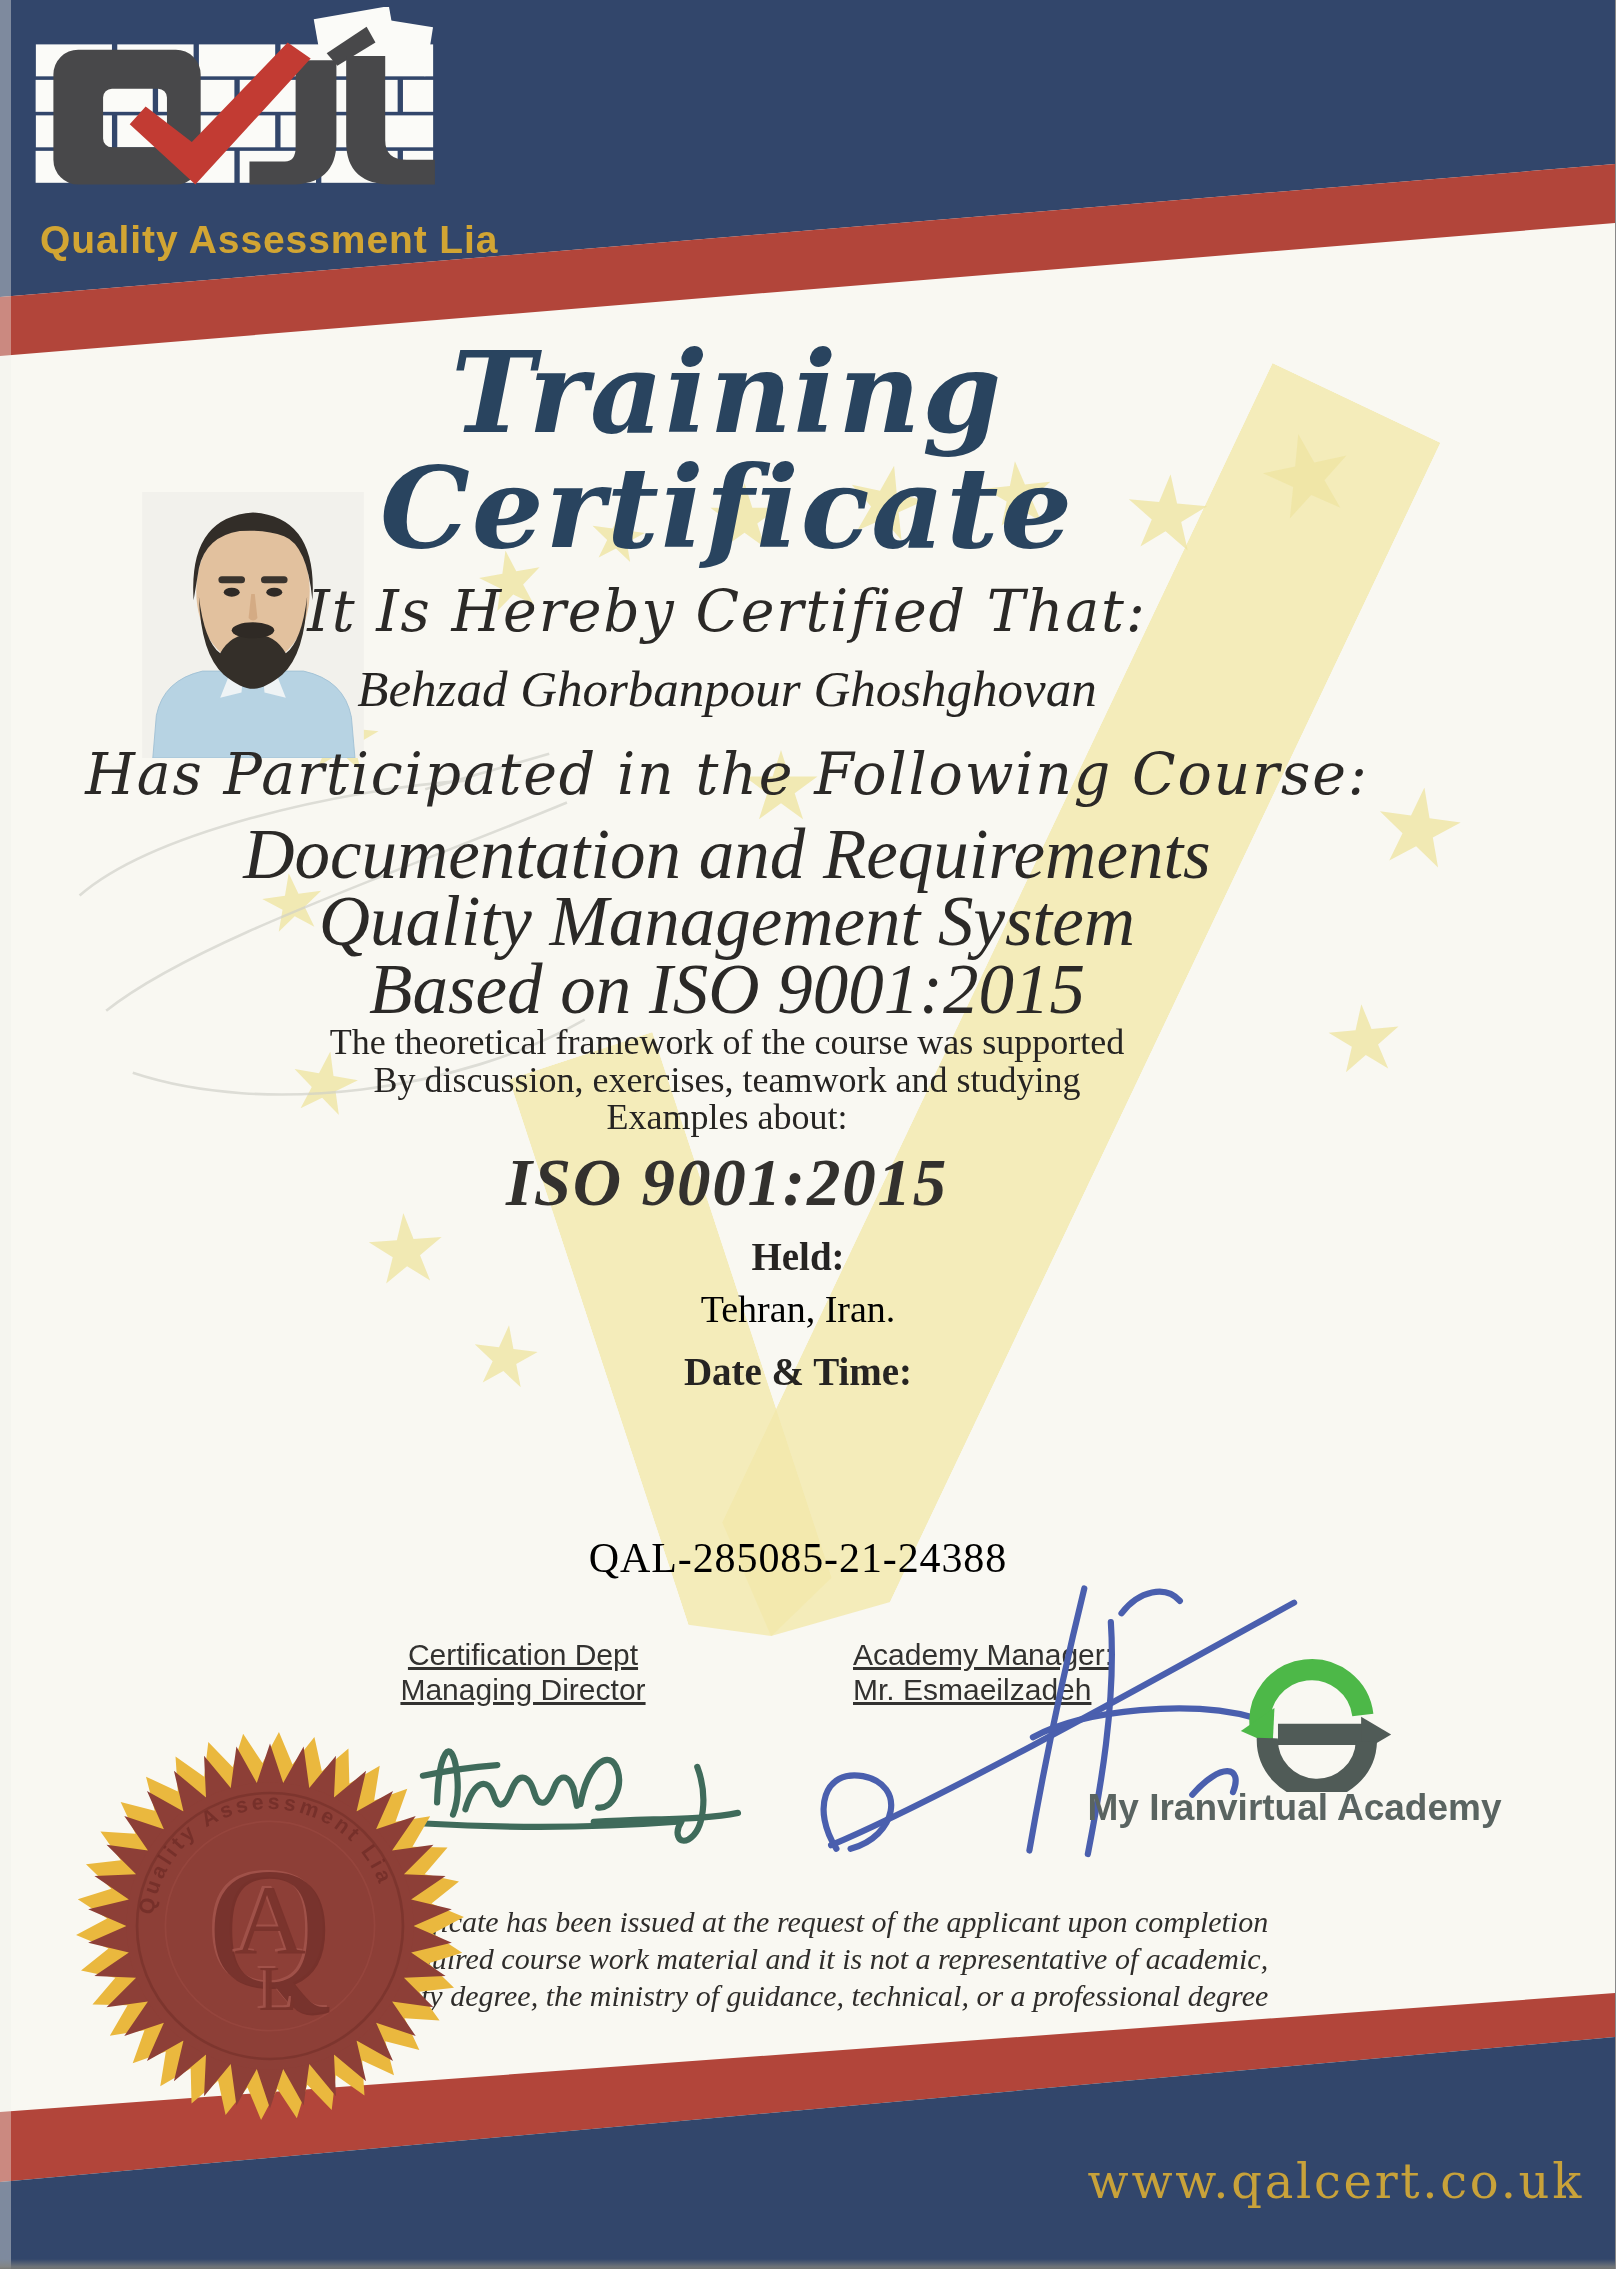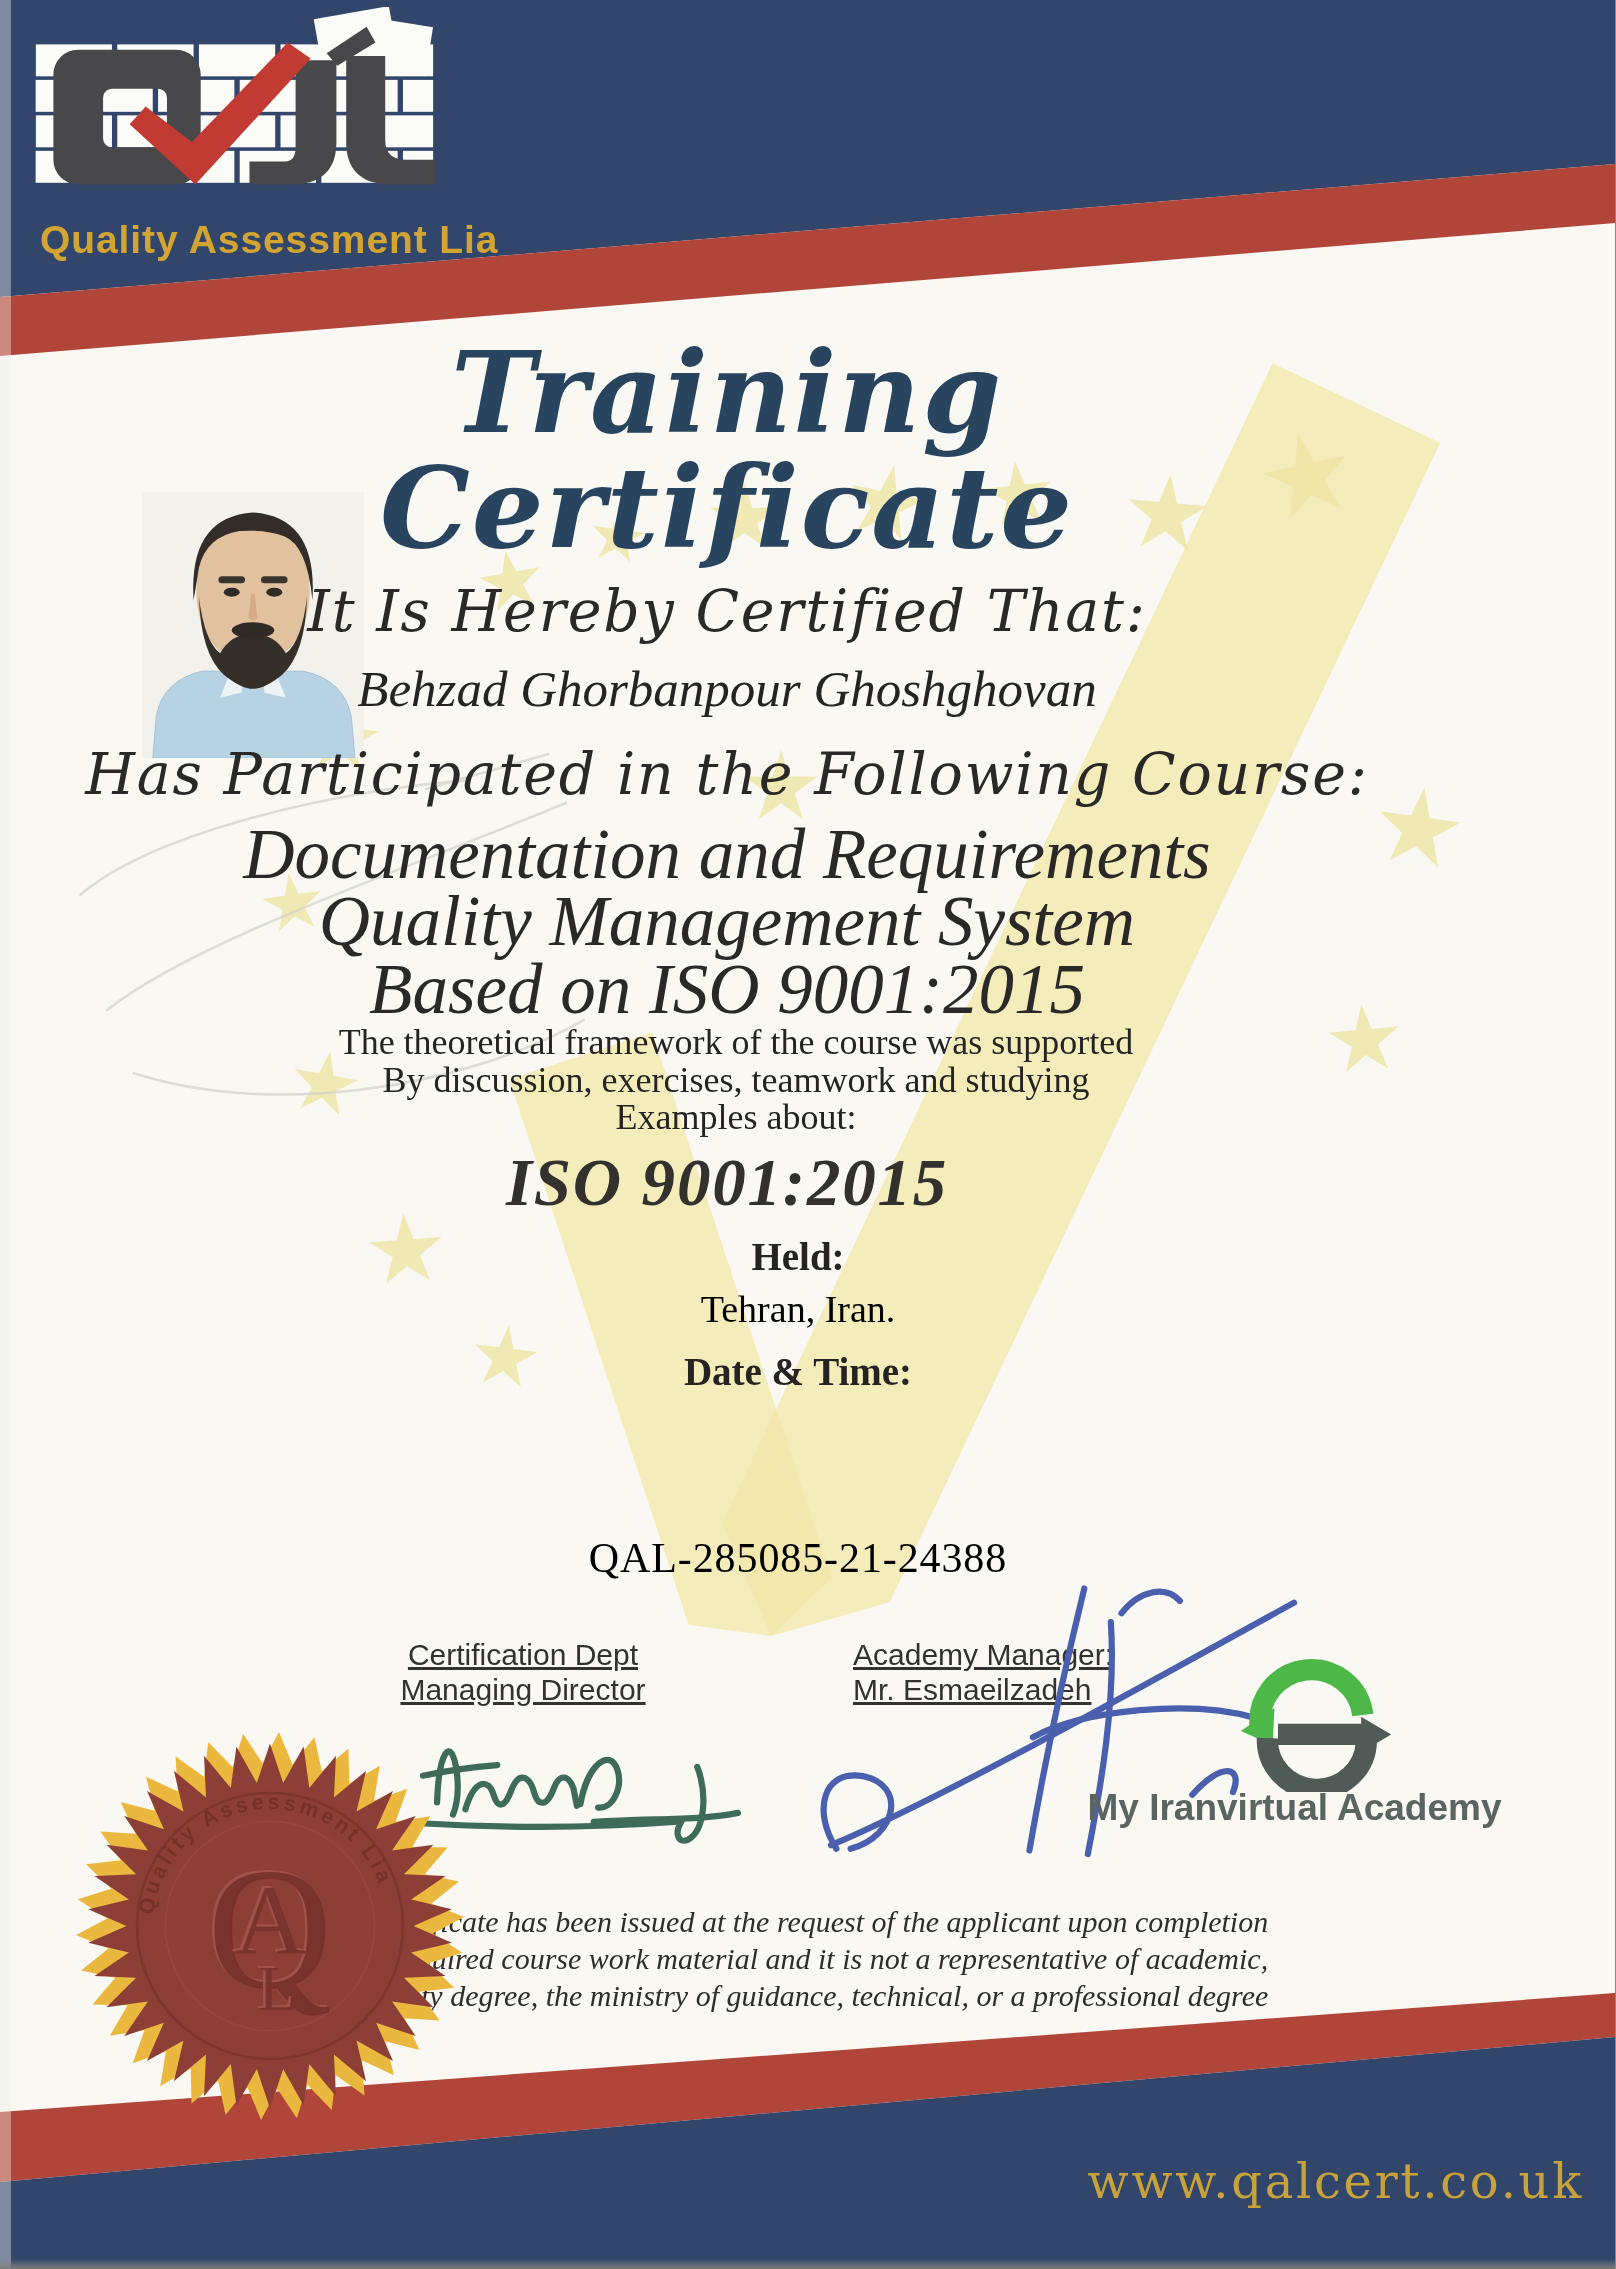--- a/index.html
+++ b/index.html
@@ -46,21 +46,21 @@
 
   
   .main-item{position:absolute;left:0;width:1454px;text-align:center;z-index:4;color:var(--text-dark);}
   .info-item{position:absolute;left:71px;width:1454px;text-align:center;z-index:4;color:var(--text-dark);}
   .title-line{font-family:"DejaVu Serif",serif;font-style:italic;font-weight:bold;
       font-size:113px;line-height:115px;color:var(--title-navy);letter-spacing:1.8px;}
   .script-line{font-family:"DejaVu Serif",serif;font-style:italic;font-size:57px;
       letter-spacing:1.8px;color:#2b2927;}
   .recipient{font-family:"Liberation Serif",serif;font-style:italic;font-size:51px;color:#262422;}
   .course-line{font-family:"Liberation Serif",serif;font-style:italic;font-size:71px;color:#2b2927;}
-  .desc-line{font-family:"Liberation Serif",serif;font-size:36px;color:#262422;padding-left:9px;}
+  .desc-line{font-family:"Liberation Serif",serif;font-size:36px;color:#262422;}
   .standard-line{font-family:"Liberation Serif",serif;font-style:italic;font-weight:bold;
       font-size:67px;color:#33312e;letter-spacing:1.8px;}
   .detail-label{font-family:"Liberation Serif",serif;font-weight:bold;font-size:39px;color:#262422;}
   .detail-value{font-family:"Liberation Serif",serif;font-size:38px;color:#000000;}
   .reg-label{font-size:44px;}
   .reg-value{font-size:42px;letter-spacing:0.9px;}
 
   
   .sig-label{position:absolute;z-index:4;font-family:"Liberation Sans",sans-serif;
      font-size:30px;line-height:35px;color:#333230;text-decoration:underline;}

